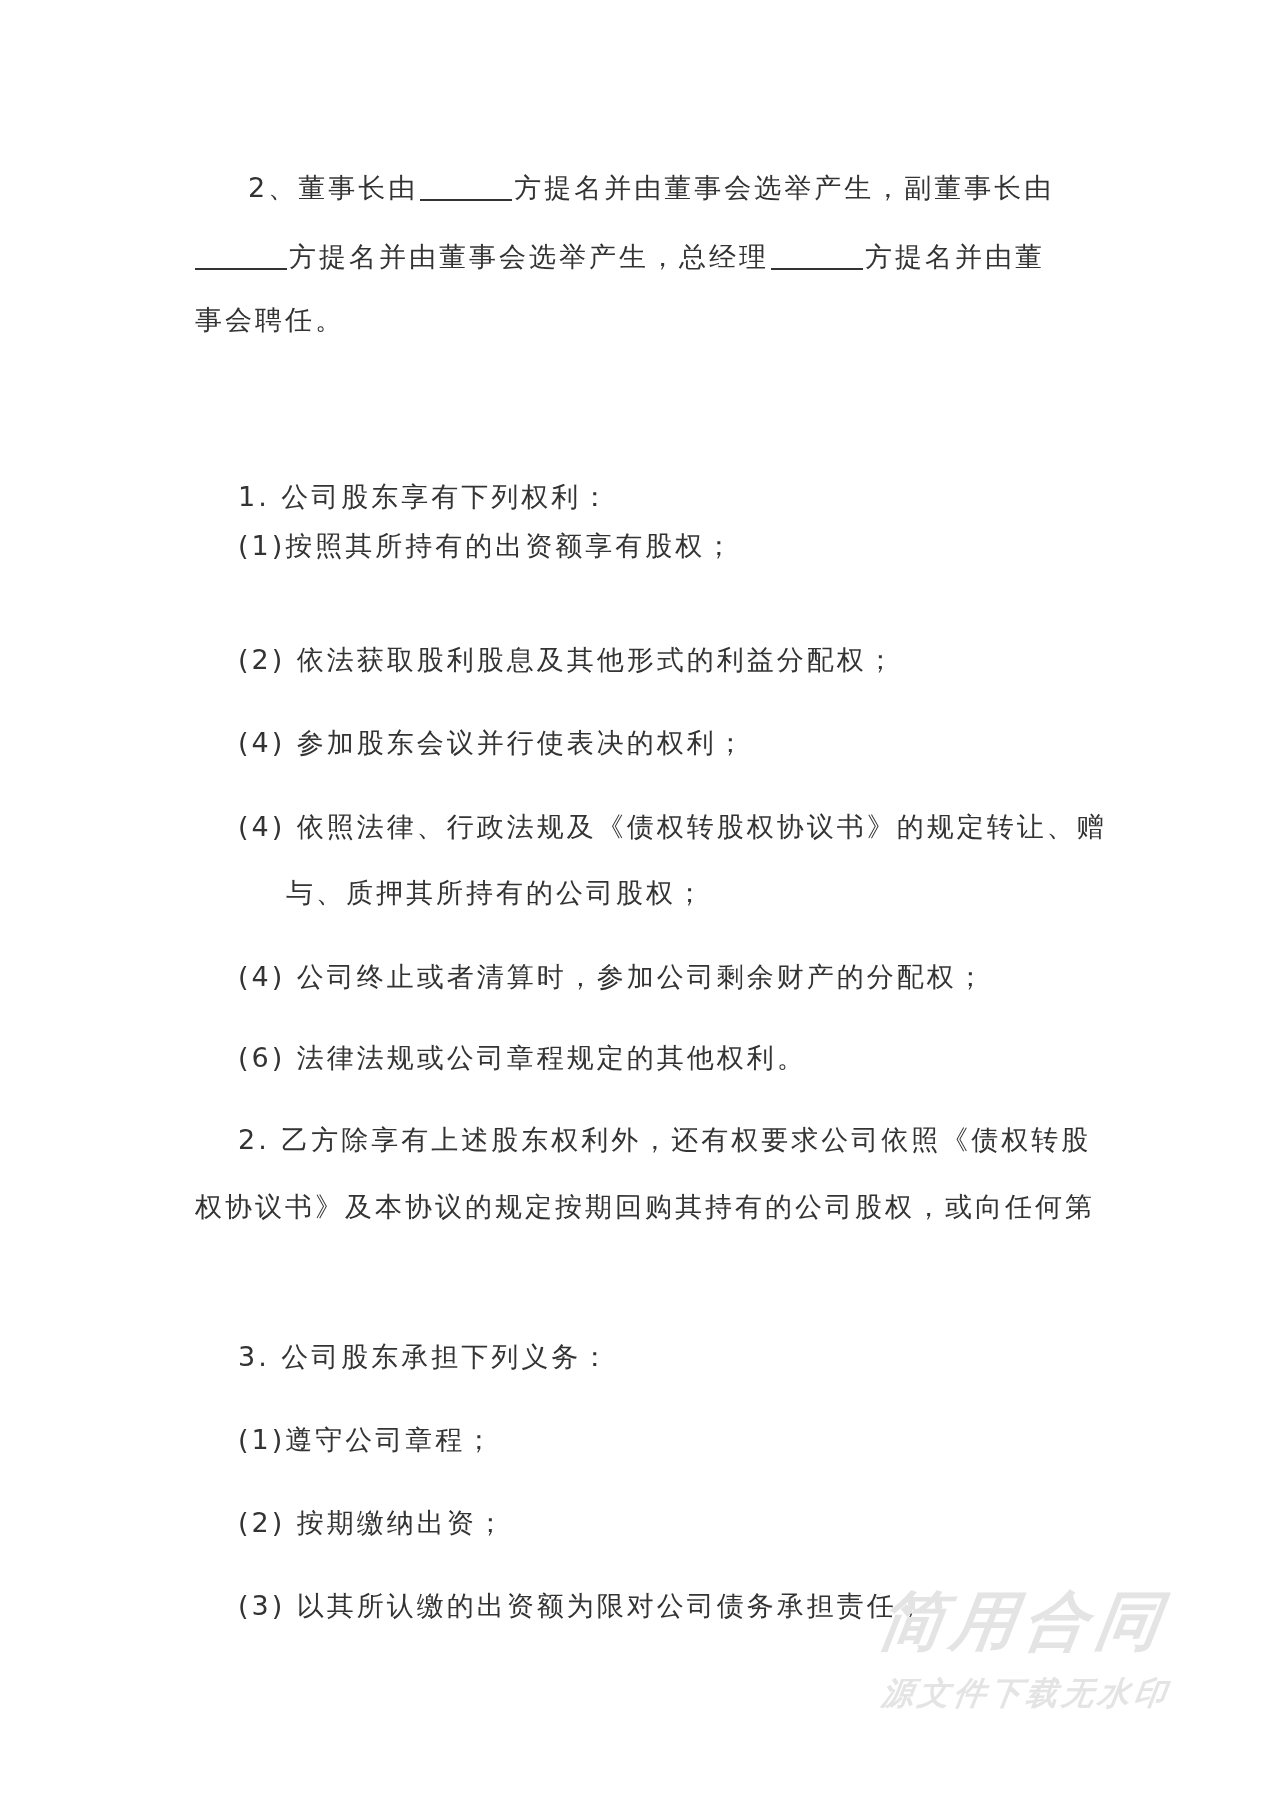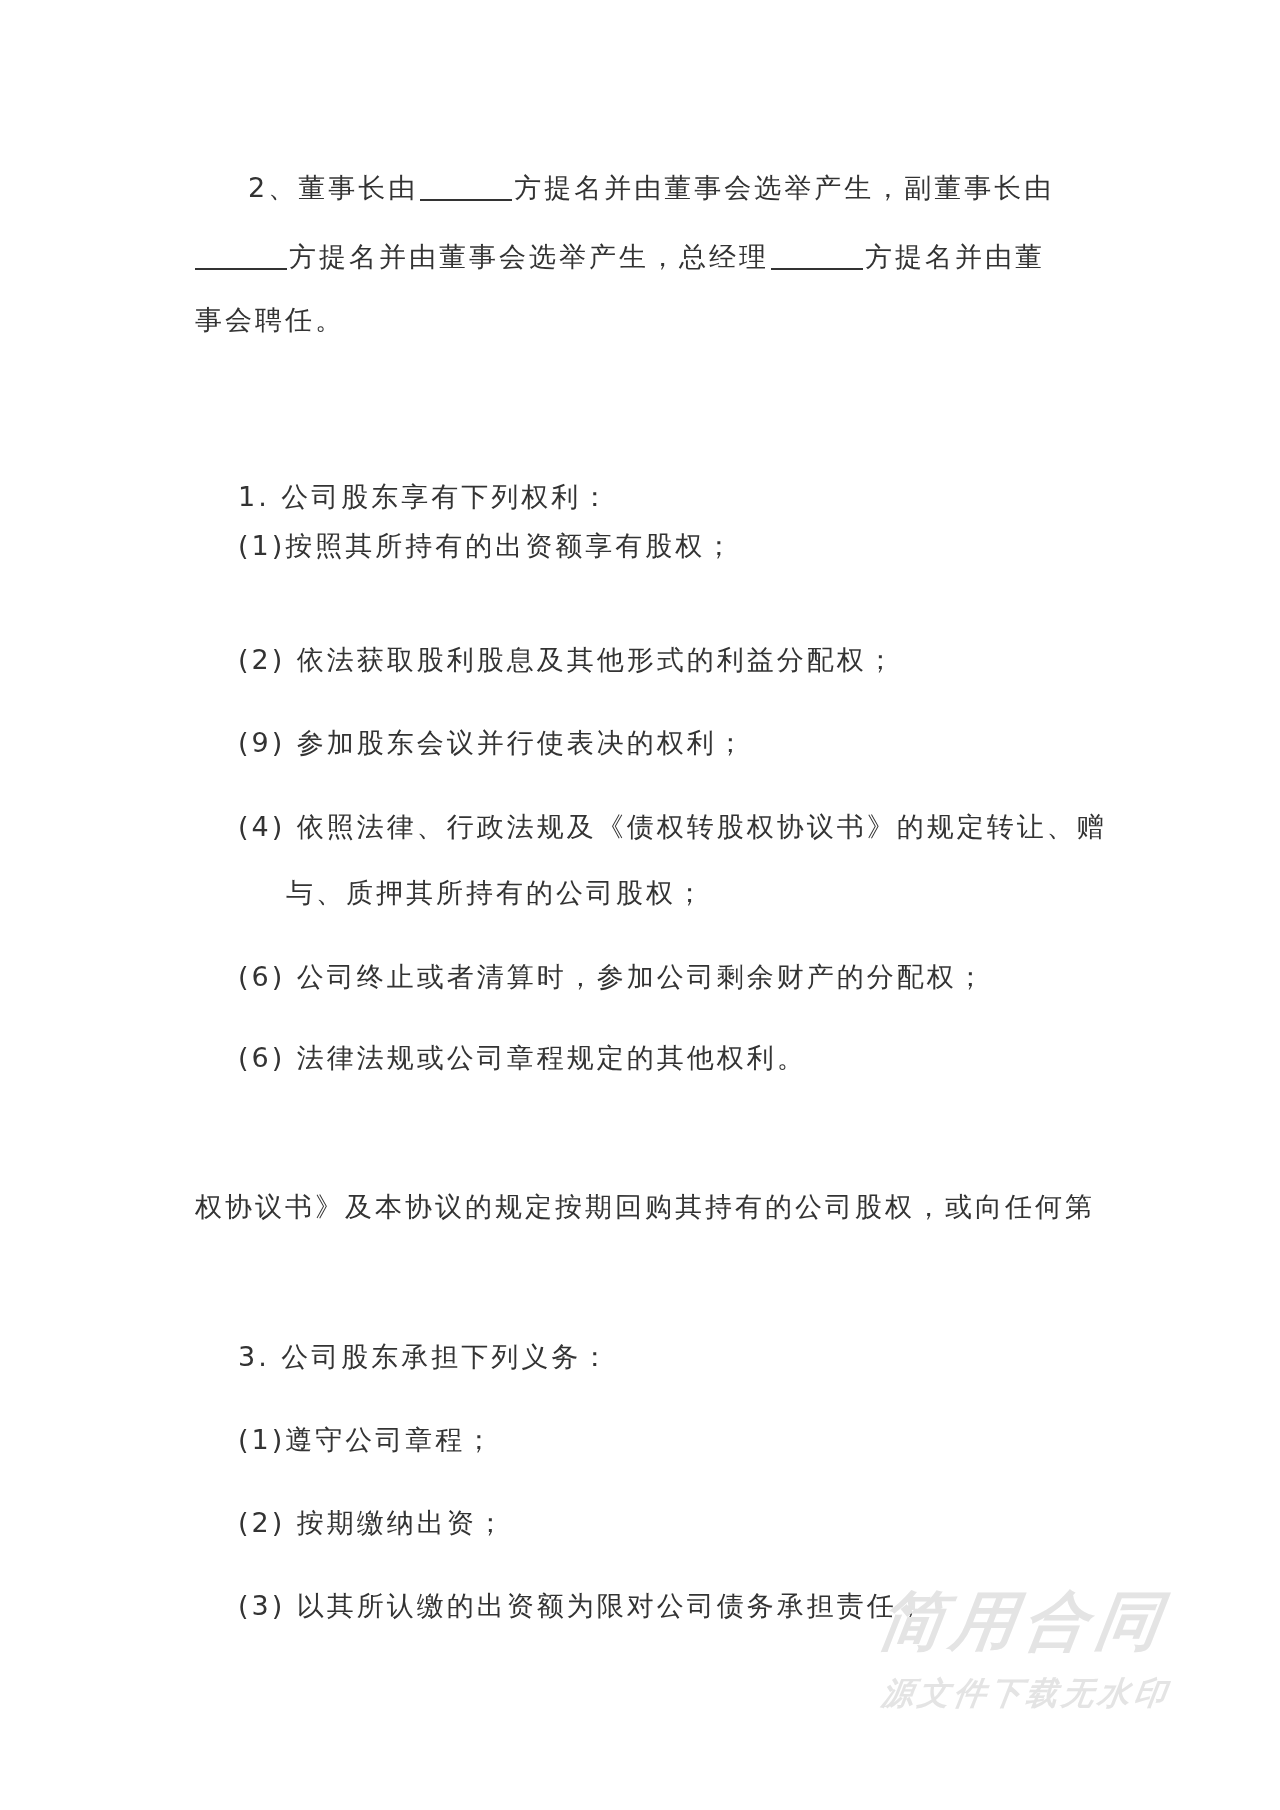--- a/index.html
+++ b/index.html
@@ -62,26 +62,27 @@
   </div>
   <div class="line" style="left:195px; top:240px;">
     <span class="blank" style="margin-left:0;"></span><span>方提名并由董事会选举产生，总经理</span><span class="blank"></span><span>方提名并由董</span>
   </div>
   <div class="line" style="left:195px; top:303px;">事会聘任。</div>
 
 
   <div class="line" style="left:238px; top:480px;">1. 公司股东享有下列权利：</div>
   <div class="line" style="left:238px; top:529px;">(1)按照其所持有的出资额享有股权；</div>
   <div class="line" style="left:238px; top:643px;">(2) 依法获取股利股息及其他形式的利益分配权；</div>
-  <div class="line" style="left:238px; top:726px;">(9) 参加股东会议并行使表决的权利；</div>
+  <div class="line" style="left:238px; top:726px;">(4) 参加股东会议并行使表决的权利；</div>
   <div class="line" style="left:238px; top:810px;">(4) 依照法律、行政法规及《债权转股权协议书》的规定转让、赠</div>
   <div class="line" style="left:286px; top:876px;">与、质押其所持有的公司股权；</div>
-  <div class="line" style="left:238px; top:960px;">(6) 公司终止或者清算时，参加公司剩余财产的分配权；</div>
+  <div class="line" style="left:238px; top:960px;">(4) 公司终止或者清算时，参加公司剩余财产的分配权；</div>
   <div class="line" style="left:238px; top:1041px;">(6) 法律法规或公司章程规定的其他权利。</div>
 
+  <div class="line" style="left:238px; top:1123px;">2. 乙方除享有上述股东权利外，还有权要求公司依照《债权转股</div>
   <div class="line" style="left:195px; top:1190px;">权协议书》及本协议的规定按期回购其持有的公司股权，或向任何第</div>
 
   <div class="line" style="left:238px; top:1340px;">3. 公司股东承担下列义务：</div>
   <div class="line" style="left:238px; top:1423px;">(1)遵守公司章程；</div>
   <div class="line" style="left:238px; top:1506px;">(2) 按期缴纳出资；</div>
   <div class="line" style="left:238px; top:1589px;">(3) 以其所认缴的出资额为限对公司债务承担责任；</div>
 
   <div class="wm-big">简用合同</div>
   <div class="wm-small">源文件下载无水印</div>
 

